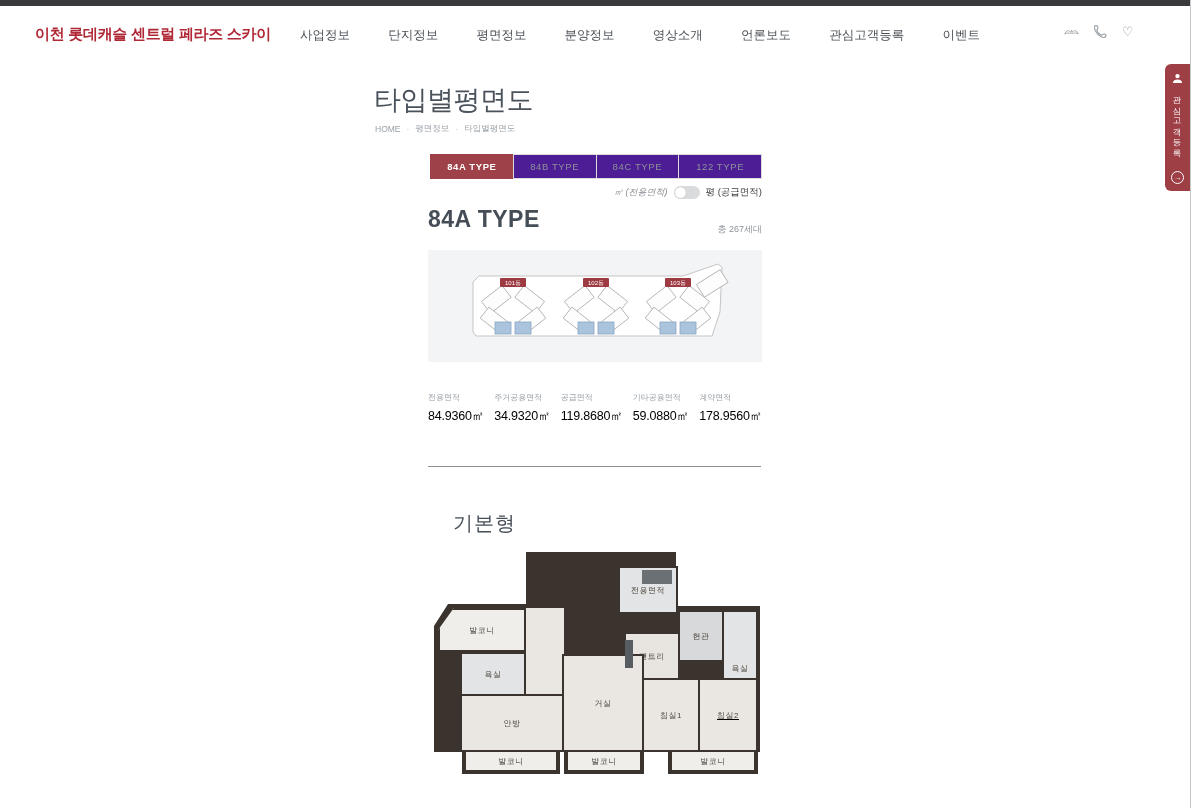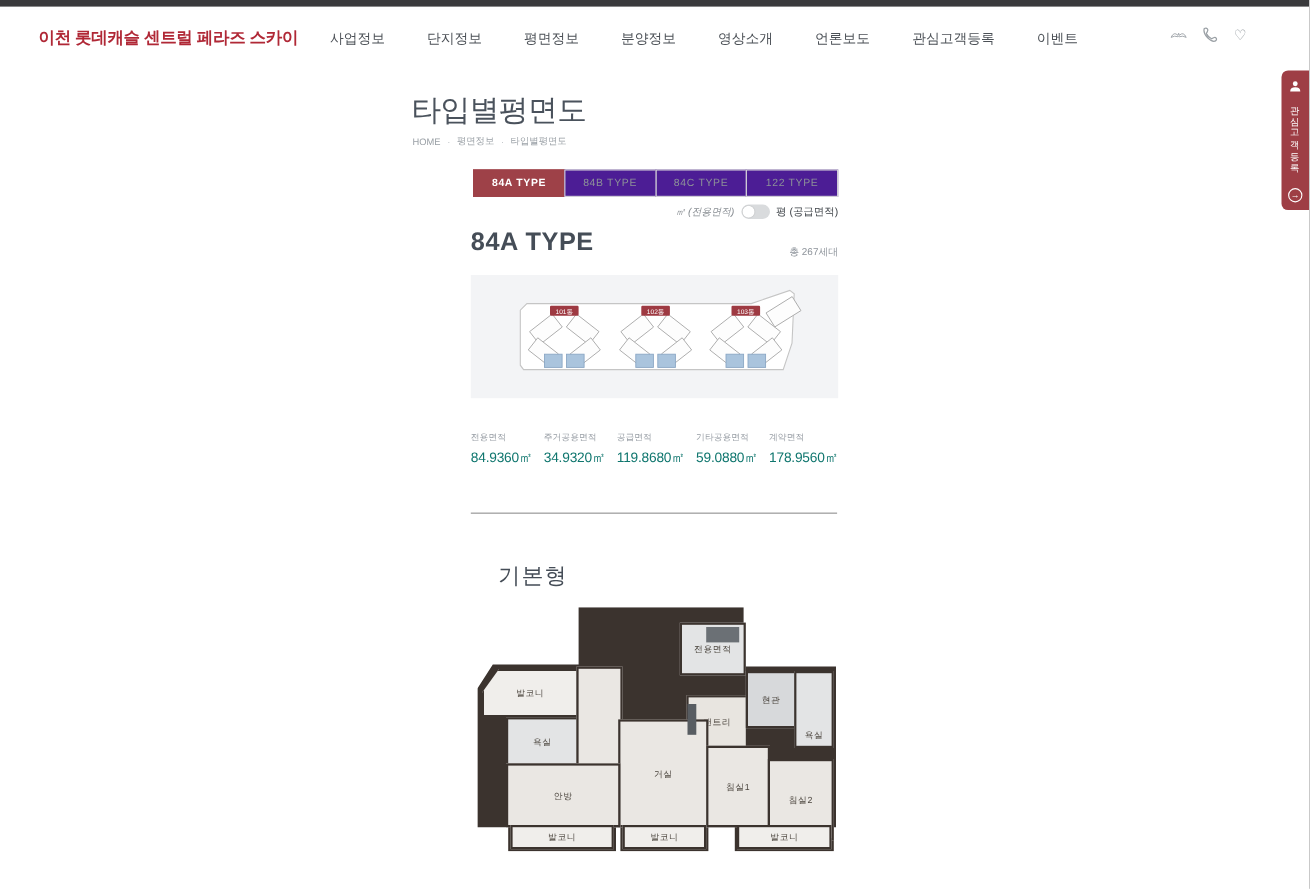--- a/index.html
+++ b/index.html
@@ -65,21 +65,21 @@
                  font-size:9px; color:#8d939a; }
 
   
   .site-map { position:absolute; left:428px; top:250px; width:334px; height:112px;
               background:#f3f4f6; }
 
   
   .area-table { position:absolute; left:428px; top:392px; width:334px; display:flex;
                 justify-content:space-between; }
   .area-cell .a-label { font-size:8px; color:#989ea5; margin-bottom:5px; }
-  .area-cell .a-value { font-size:12.5px; color:#0f766e; letter-spacing:-0.2px;text-align:center; }
+  .area-cell .a-value { font-size:12.5px; color:#000000; letter-spacing:-0.2px;text-align:center; }
 
   .divider { position:absolute; left:428px; top:466px; width:333px; border-top:1px solid #8f8f8f; }
 
   
   .plan-heading { position:absolute; left:453px; top:510px; font-size:20px; color:#454d57;
                   font-weight:500; letter-spacing:1px; }
   .plan { position:absolute; left:428px; top:548px; width:332px; height:226px; }
   .slab { position:absolute; inset:0; background:#3b332e;
           clip-path:polygon(6px 78px,20px 56px,98px 56px,98px 4px,248px 4px,248px 58px,
             332px 58px,332px 204px,330px 204px,330px 226px,240px 226px,240px 204px,
@@ -97,21 +97,21 @@
   .r-kitchen { left:96px; top:8px; width:96px; height:100px; align-items:flex-start; }
   .r-kitchen span { margin-top:22px; }
   .r-utility { left:190px; top:18px; width:60px; height:48px; }
   .r-pantry { left:196px; top:84px; width:56px; height:48px; background:#e8e5e0; }
   .r-entrance { left:250px; top:62px; width:46px; height:52px; background:#d7d9db; }
   .r-bath-right { left:294px; top:62px; width:36px; height:70px; align-items:flex-end; }
   .r-bath-right span { margin-bottom:4px; }
   .r-master { left:32px; top:146px; width:104px; height:58px; }
   .r-living { left:134px; top:106px; width:82px; height:98px; }
   .r-bed1 { left:214px; top:130px; width:58px; height:74px; }
-  .r-bed2 { left:270px; top:142px; width:60px; height:74px; }
+  .r-bed2 { left:270px; top:130px; width:60px; height:74px;text-decoration:underline; }
   .r-balc-b1 { left:36px; top:202px; width:94px; height:22px; }
   .r-balc-b2 { left:138px; top:202px; width:76px; height:22px; }
   .r-balc-b3 { left:242px; top:202px; width:86px; height:22px; }
   .shaft { position:absolute; background:#6b7075; }
   .shaft-1 { left:214px; top:22px; width:30px; height:14px; }
   .shaft-2 { left:197px; top:92px; width:8px; height:28px; background:#585d62; }
 </style>
 </head>
 <body>
 

